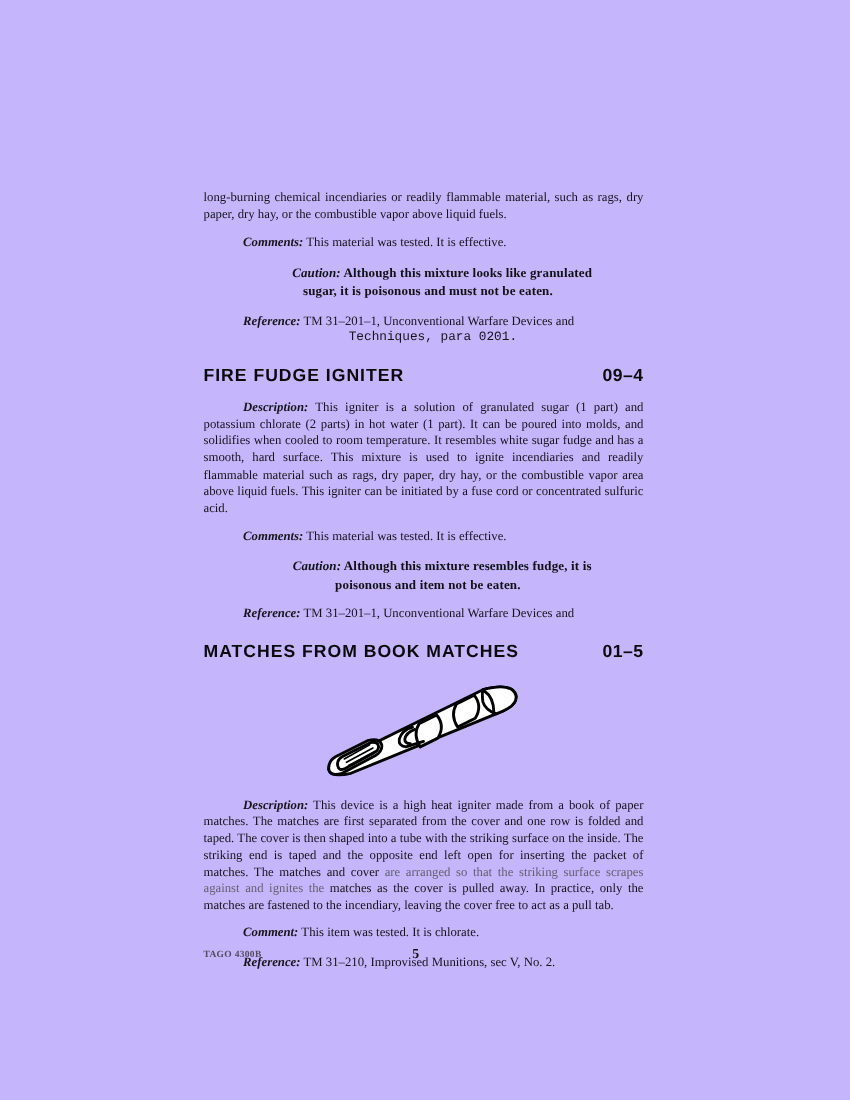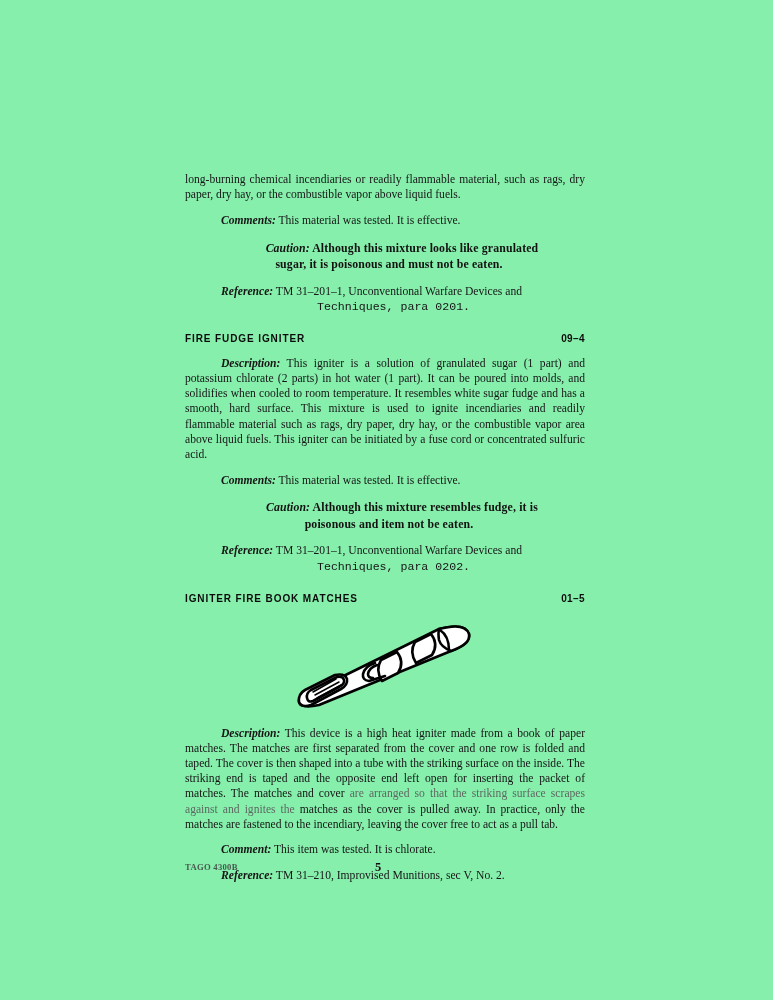--- a/index.html
+++ b/index.html
@@ -4,21 +4,21 @@
 <style>
   html, body {
     margin: 0;
     padding: 0;
     background: #ffffff;
   }
   .page {
     position: relative;
     width: 773px;
     height: 1000px;
-    background: #86efac;
+    background: #c4b5fd;
     overflow: hidden;
     font-family: "Liberation Serif", "DejaVu Serif", serif;
     color: #111111;
   }
   .content {
     position: absolute;
     left: 185px;
     top: 172px;
     width: 400px;
   }
@@ -99,21 +99,21 @@
   }
 
   
   .section-head {
     display: flex;
     justify-content: space-between;
     align-items: baseline;
     margin: 18px 0 12px 0;
     font-family: "Liberation Sans", "DejaVu Sans", sans-serif;
     font-weight: bold;
-    font-size: 10px;
+    font-size: 16px;
     letter-spacing: .9px;
     color: #0b0b0b;
   }
   .section-head .title { white-space: nowrap; }
   .section-head .code  { white-space: nowrap; letter-spacing: .4px; }
 
   
   .figure {
     margin: 14px 0 16px 0;
     height: 92px;
@@ -204,25 +204,24 @@
       <span class="first-line">
         <span class="lead">Caution:</span>
         <span>Although this mixture resembles fudge, it is</span>
       </span>
       <span class="second-line">poisonous and item not be eaten.</span>
     </div>
 
     <p class="reference">
       <span class="lead-colon">Reference:</span>
       <span class="ref-body">TM 31–201–1, Unconventional Warfare Devices and</span>
-      <span class="ref-second">Techniques, para 0202.</span>
     </p>
 
     <div class="section-head">
-      <span class="title">IGNITER FIRE BOOK MATCHES</span>
+      <span class="title">MATCHES FROM BOOK MATCHES</span>
       <span class="code">01–5</span>
     </div>
 
     <div class="figure">
       <svg width="190" height="92" viewBox="0 0 190 92">
         <g fill="#ffffff" stroke="#000000" stroke-width="2.6" stroke-linejoin="round" stroke-linecap="round">
 
           <path d="M 14,78 L 150,11 Q 176,4 180,16 Q 182,26 162,33 L 30,87 Q 12,91 10,84 Q 9,80 14,78 Z"></path>
 
           <path d="M 150,11 Q 176,4 180,16 Q 182,26 162,33 Q 152,29 150,22 Q 149,15 150,11 Z"></path>

